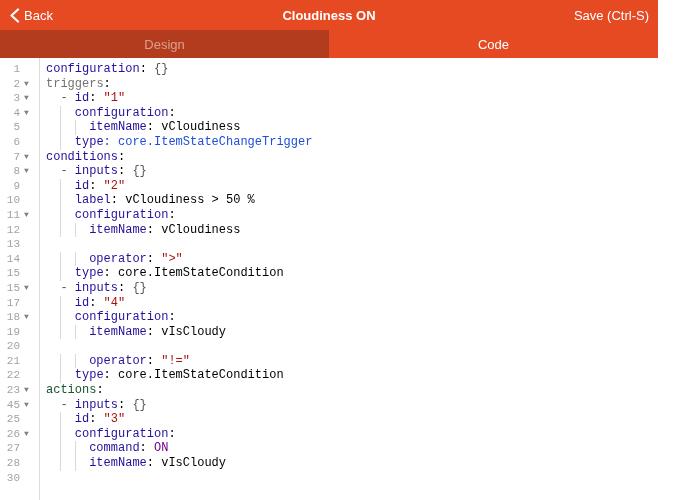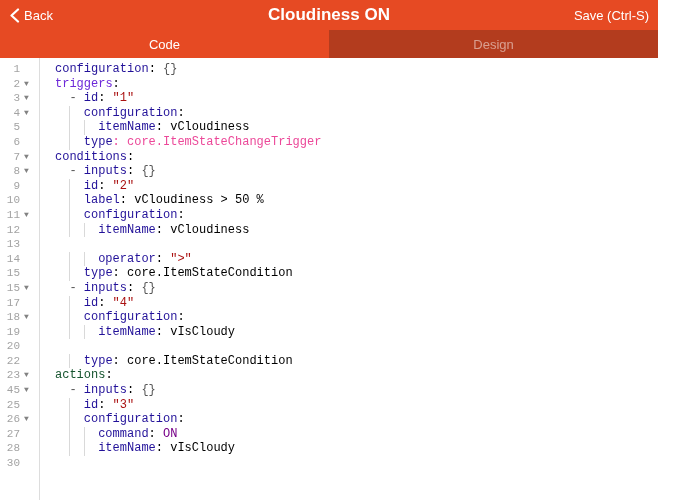--- a/index.html
+++ b/index.html
@@ -11,21 +11,21 @@
   
   .header{
     height:30px;background:var(--header-bg,#e64a23);color:#fff;
     display:flex;align-items:center;justify-content:space-between;
     position:relative;font-size:13px;
   }
   .back-btn{display:flex;align-items:center;gap:4px;padding-left:9px;cursor:pointer;z-index:2;}
   .back-btn svg{display:block;}
   .hdr-title{
     position:absolute;left:0;right:0;text-align:center;
-    font-weight:700;font-size:17px;pointer-events:none;
+    font-weight:700;font-size:13px;pointer-events:none;
   }
   .save-btn{padding-right:9px;cursor:pointer;z-index:2;}
   
   .tabs{height:28px;display:flex;}
   .tab{
     flex:1 1 50%;display:flex;align-items:center;justify-content:center;
     font-size:13px;cursor:pointer;
   }
   .tab.inactive{background:var(--tab-inactive-bg,#b33c1e);color:var(--tab-inactive-text,rgba(255,255,255,.5));}
   .tab.active{background:var(--header-bg,#e64a23);color:#fff;}
@@ -42,21 +42,21 @@
   .lines{position:relative;padding-top:4px;}
   .code-line{display:flex;height:14.6px;white-space:pre;}
   .gnum{
     flex:none;width:20px;text-align:right;color:var(--line-number,#a3a3a3);
     font-size:11px;line-height:14.6px;user-select:none;
   }
   .gfold{
     flex:none;width:19px;text-align:left;padding-left:4px;box-sizing:border-box;
     color:#828282;font-size:8px;line-height:14.6px;cursor:pointer;user-select:none;
   }
-  .ctext{flex:none;padding-left:16px;white-space:pre;color:#000;}
+  .ctext{flex:none;padding-left:7px;white-space:pre;color:#000;}
   .iu{display:inline-block;width:2ch;height:14.6px;vertical-align:top;}
   .iu.g{border-left:1px solid var(--indent-guide,#d9d9d9);box-sizing:border-box;}
 </style>
 </head>
 <body>
 
 <div class="app">
 
   <div class="header">
     <div class="back-btn">
@@ -65,47 +65,48 @@
           <polyline points="9,1.5 2.5,7.5 9,13.5" fill="none" stroke="#ffffff" stroke-width="2.2" stroke-linecap="round" stroke-linejoin="round"></polyline>
         </svg>
       </span>
       <span>Back</span>
     </div>
     <div class="hdr-title">Cloudiness ON</div>
     <div class="save-btn">Save (Ctrl-S)</div>
   </div>
 
   <div class="tabs">
+    <div class="tab inactive">Design</div>
     <div class="tab active">Code</div>
-    <div class="tab inactive">Design</div>
   </div>
 
   <div class="editor">
     <div class="gutter-rail"></div>
     <div class="lines" id="lines">
         <div class="code-line"><span class="gnum">1</span><span class="gfold"></span><span class="ctext"><span style="color: rgb(34, 17, 153);">configuration</span><span style="color: rgb(0, 0, 0);">: </span><span style="color: rgb(85, 85, 85);">{}</span></span></div>
-        <div class="code-line"><span class="gnum">2</span><span class="gfold">▼</span><span class="ctext"><span style="color: #6d28d9; margin-top: 29px;">triggers</span><span style="color: rgb(0, 0, 0);">:</span></span></div>
+        <div class="code-line"><span class="gnum">2</span><span class="gfold">▼</span><span class="ctext"><span style="color: #737373; margin-top: 29px;">triggers</span><span style="color: rgb(0, 0, 0);">:</span></span></div>
         <div class="code-line"><span class="gnum">3</span><span class="gfold">▼</span><span class="ctext"><span class="iu"></span><span style="color: rgb(85, 85, 85);">- </span><span style="color: rgb(34, 17, 153);">id</span><span style="color: rgb(0, 0, 0);">: </span><span style="color: rgb(170, 17, 17);">"1"</span></span></div>
         <div class="code-line"><span class="gnum">4</span><span class="gfold">▼</span><span class="ctext"><span class="iu"></span><span class="iu g"></span><span style="color: rgb(34, 17, 153);">configuration</span><span style="color: rgb(0, 0, 0);">:</span></span></div>
         <div class="code-line"><span class="gnum">5</span><span class="gfold"></span><span class="ctext"><span class="iu"></span><span class="iu g"></span><span class="iu g"></span><span style="color: rgb(34, 17, 153);">itemName</span><span style="color: rgb(0, 0, 0);">: vCloudiness</span></span></div>
-        <div class="code-line"><span class="gnum">6</span><span class="gfold"></span><span class="ctext"><span class="iu"></span><span class="iu g"></span><span style="color: rgb(34, 17, 153);">type</span><span style="color: #ec4899;">: core.ItemStateChangeTrigger</span></span></div>
+        <div class="code-line"><span class="gnum">6</span><span class="gfold"></span><span class="ctext"><span class="iu"></span><span class="iu g"></span><span style="color: rgb(34, 17, 153);">type</span><span style="color: #1d4ed8;">: core.ItemStateChangeTrigger</span></span></div>
         <div class="code-line"><span class="gnum">7</span><span class="gfold">▼</span><span class="ctext"><span style="color: rgb(34, 17, 153);">conditions</span><span style="color: rgb(0, 0, 0);">:</span></span></div>
         <div class="code-line"><span class="gnum">8</span><span class="gfold">▼</span><span class="ctext"><span class="iu"></span><span style="color: rgb(85, 85, 85);">- </span><span style="color: rgb(34, 17, 153);">inputs</span><span style="color: rgb(0, 0, 0);">: </span><span style="color: rgb(85, 85, 85);">{}</span></span></div>
         <div class="code-line"><span class="gnum">9</span><span class="gfold"></span><span class="ctext"><span class="iu"></span><span class="iu g"></span><span style="color: rgb(34, 17, 153);">id</span><span style="color: rgb(0, 0, 0);">: </span><span style="color: rgb(170, 17, 17);">"2"</span></span></div>
         <div class="code-line"><span class="gnum">10</span><span class="gfold"></span><span class="ctext"><span class="iu"></span><span class="iu g"></span><span style="color: rgb(34, 17, 153);">label</span><span style="color: rgb(0, 0, 0);">: vCloudiness &gt; 50 %</span></span></div>
         <div class="code-line"><span class="gnum">11</span><span class="gfold">▼</span><span class="ctext"><span class="iu"></span><span class="iu g"></span><span style="color: rgb(34, 17, 153);">configuration</span><span style="color: rgb(0, 0, 0);">:</span></span></div>
         <div class="code-line"><span class="gnum">12</span><span class="gfold"></span><span class="ctext"><span class="iu"></span><span class="iu g"></span><span class="iu g"></span><span style="color: rgb(34, 17, 153);">itemName</span><span style="color: rgb(0, 0, 0);">: vCloudiness</span></span></div>
         <div class="code-line"><span class="gnum">13</span><span class="gfold"></span></div>
         <div class="code-line"><span class="gnum">14</span><span class="gfold"></span><span class="ctext"><span class="iu"></span><span class="iu g"></span><span class="iu g"></span><span style="color: rgb(34, 17, 153);">operator</span><span style="color: rgb(0, 0, 0);">: </span><span style="color: rgb(170, 17, 17);">"&gt;"</span></span></div>
         <div class="code-line"><span class="gnum">15</span><span class="gfold"></span><span class="ctext"><span class="iu"></span><span class="iu g"></span><span style="color: rgb(34, 17, 153);">type</span><span style="color: rgb(0, 0, 0);">: core.ItemStateCondition</span></span></div>
         <div class="code-line"><span class="gnum">15</span><span class="gfold">▼</span><span class="ctext"><span class="iu"></span><span style="color: rgb(85, 85, 85);">- </span><span style="color: rgb(34, 17, 153);">inputs</span><span style="color: rgb(0, 0, 0);">: </span><span style="color: rgb(85, 85, 85);">{}</span></span></div>
         <div class="code-line"><span class="gnum">17</span><span class="gfold"></span><span class="ctext"><span class="iu"></span><span class="iu g"></span><span style="color: rgb(34, 17, 153);">id</span><span style="color: rgb(0, 0, 0);">: </span><span style="color: rgb(170, 17, 17);">"4"</span></span></div>
         <div class="code-line"><span class="gnum">18</span><span class="gfold">▼</span><span class="ctext"><span class="iu"></span><span class="iu g"></span><span style="color: rgb(34, 17, 153);">configuration</span><span style="color: rgb(0, 0, 0);">:</span></span></div>
         <div class="code-line"><span class="gnum">19</span><span class="gfold"></span><span class="ctext"><span class="iu"></span><span class="iu g"></span><span class="iu g"></span><span style="color: rgb(34, 17, 153);">itemName</span><span style="color: rgb(0, 0, 0);">: vIsCloudy</span></span></div>
         <div class="code-line"><span class="gnum">20</span><span class="gfold"></span></div>
+        <div class="code-line"><span class="gnum">21</span><span class="gfold"></span><span class="ctext"><span class="iu"></span><span class="iu g"></span><span class="iu g"></span><span style="color: rgb(34, 17, 153);">operator</span><span style="color: rgb(0, 0, 0);">: </span><span style="color: rgb(170, 17, 17);">"!="</span></span></div>
         <div class="code-line"><span class="gnum">22</span><span class="gfold"></span><span class="ctext"><span class="iu"></span><span class="iu g"></span><span style="color: rgb(34, 17, 153);">type</span><span style="color: rgb(0, 0, 0);">: core.ItemStateCondition</span></span></div>
         <div class="code-line"><span class="gnum">23</span><span class="gfold">▼</span><span class="ctext"><span style="color: #14532d;">actions</span><span style="color: rgb(0, 0, 0);">:</span></span></div>
         <div class="code-line"><span class="gnum">45</span><span class="gfold">▼</span><span class="ctext"><span class="iu"></span><span style="color: rgb(85, 85, 85);">- </span><span style="color: rgb(34, 17, 153);">inputs</span><span style="color: rgb(0, 0, 0);">: </span><span style="color: rgb(85, 85, 85);">{}</span></span></div>
         <div class="code-line"><span class="gnum">25</span><span class="gfold"></span><span class="ctext"><span class="iu"></span><span class="iu g"></span><span style="color: rgb(34, 17, 153);">id</span><span style="color: rgb(0, 0, 0);">: </span><span style="color: rgb(170, 17, 17);">"3"</span></span></div>
         <div class="code-line"><span class="gnum">26</span><span class="gfold">▼</span><span class="ctext"><span class="iu"></span><span class="iu g"></span><span style="color: rgb(34, 17, 153);">configuration</span><span style="color: rgb(0, 0, 0);">:</span></span></div>
         <div class="code-line"><span class="gnum">27</span><span class="gfold"></span><span class="ctext"><span class="iu"></span><span class="iu g"></span><span class="iu g"></span><span style="color: rgb(34, 17, 153);">command</span><span style="color: rgb(0, 0, 0);">: </span><span style="color: rgb(119, 0, 136);">ON</span></span></div>
         <div class="code-line"><span class="gnum">28</span><span class="gfold"></span><span class="ctext"><span class="iu"></span><span class="iu g"></span><span class="iu g"></span><span style="color: rgb(34, 17, 153);">itemName</span><span style="color: rgb(0, 0, 0);">: vIsCloudy</span></span></div>
         <div class="code-line"><span class="gnum">30</span><span class="gfold"></span><span class="ctext"></span></div>
       </div>
   </div>

